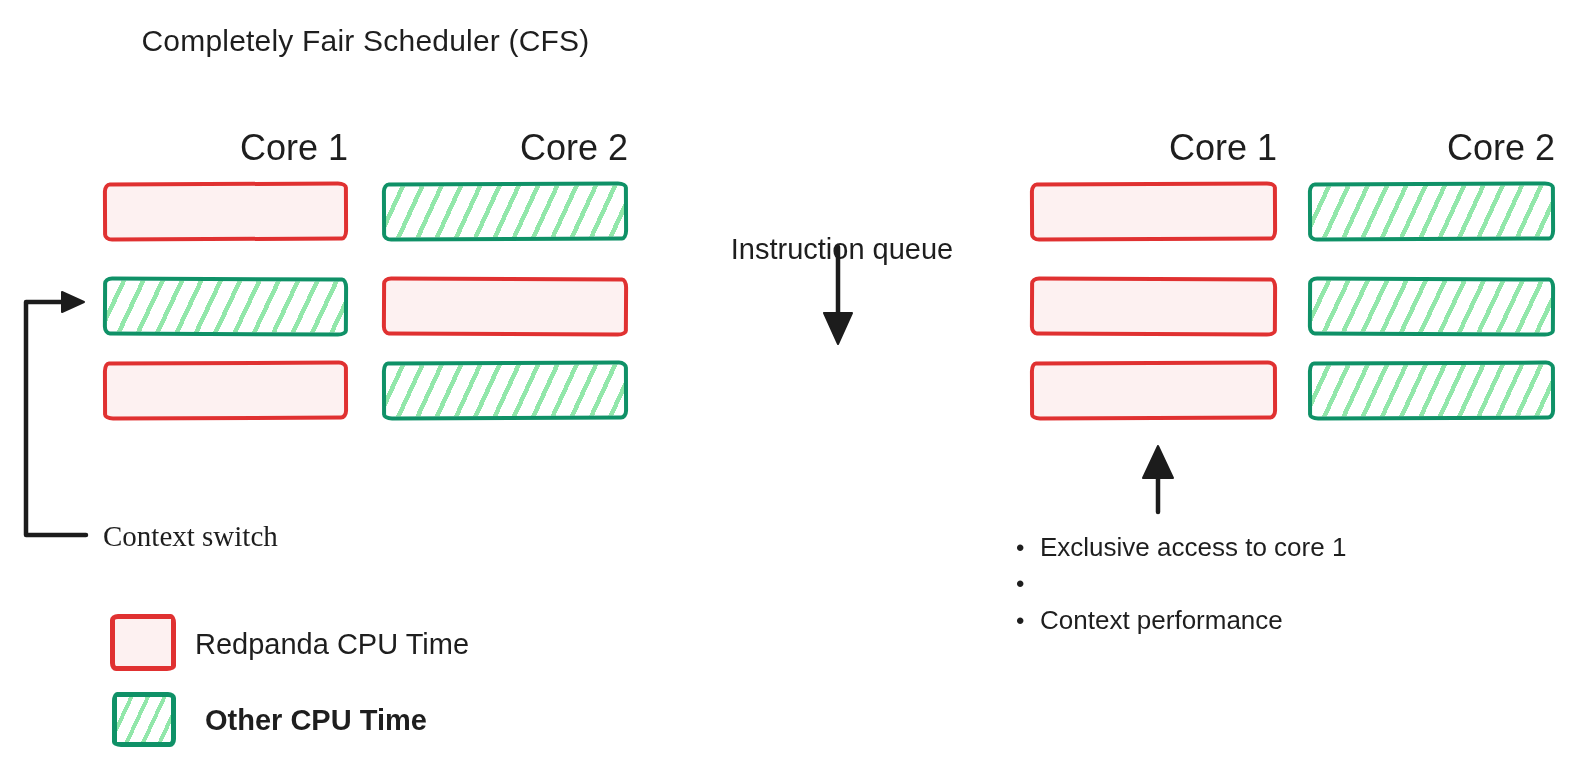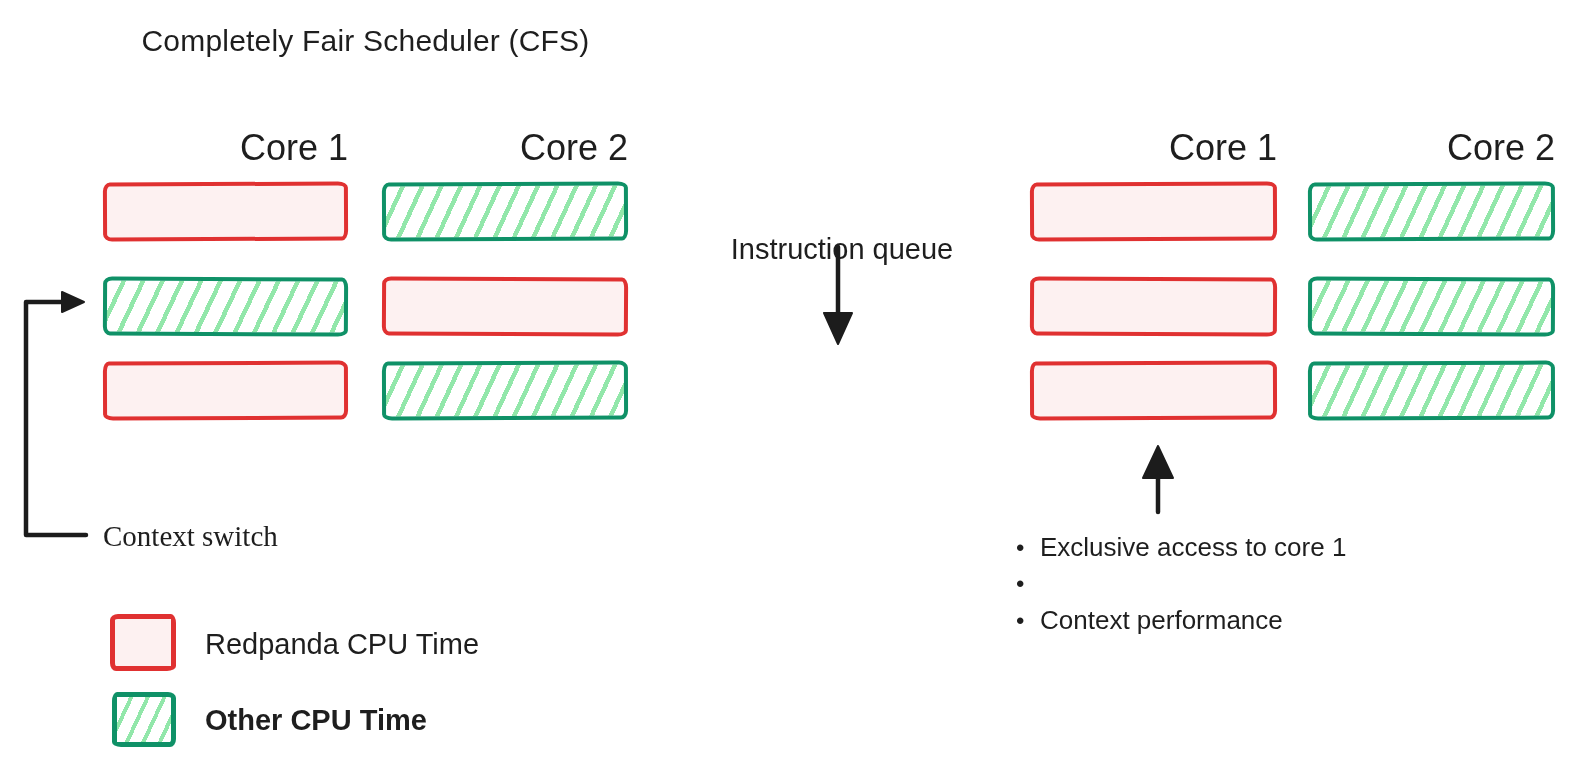--- a/index.html
+++ b/index.html
@@ -78,21 +78,21 @@
       <div class="slot other"></div>
     </div>
 
   <svg class="abs" style="left:10px;top:290px;" width="95" height="260" viewBox="0 0 95 260" aria-hidden="true">
     <path d="M76 245 L16 245 L16 12 L54 12" fill="none" stroke="var(--c-arrow)" stroke-width="4.5" stroke-linecap="round" stroke-linejoin="round"></path>
     <polygon points="52,2 52,22 74,12" fill="var(--c-arrow)" stroke="var(--c-arrow)" stroke-width="2" stroke-linejoin="round"></polygon>
   </svg>
   <div class="abs label-text" style="left:103px;top:520px;font-family:Liberation Serif, serif;">Context switch</div>
 
   <div class="abs legend-swatch redpanda" style="left:110px;top:614px;width:66px;height:57px;"></div>
-  <div class="abs label-text" style="left:205px;top:628px;text-align:right;">Redpanda CPU Time</div>
+  <div class="abs label-text" style="left:195px;top:628px;text-align:right;">Redpanda CPU Time</div>
   <div class="abs legend-swatch other" style="left:112px;top:692px;width:64px;height:55px;"></div>
   <div class="abs label-text" style="left:205px;top:704px;font-weight:bold;">Other CPU Time</div>
 
   <div class="abs label-text" style="left:712px;top:198px;width:260px;text-align:center;margin-top:35px;">Instruction queue</div>
   <svg class="abs" style="left:820px;top:243px;" width="36" height="104" viewBox="0 0 36 104" aria-hidden="true">
     <path d="M18 4 L18 74" fill="none" stroke="var(--c-arrow)" stroke-width="4.5" stroke-linecap="round"></path>
     <polygon points="4,70 32,70 18,101" fill="var(--c-arrow)" stroke="var(--c-arrow)" stroke-width="2" stroke-linejoin="round"></polygon>
   </svg>
 
 

